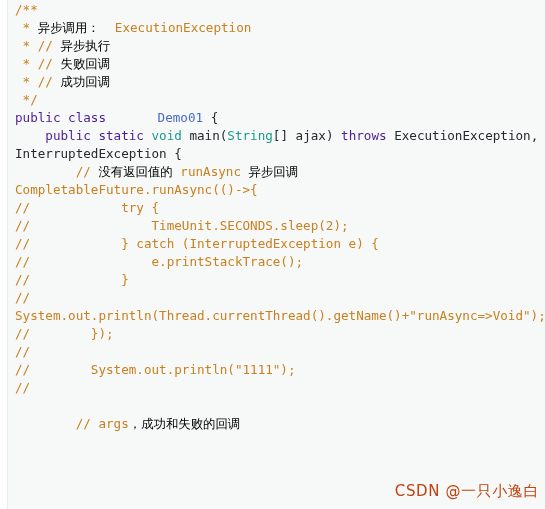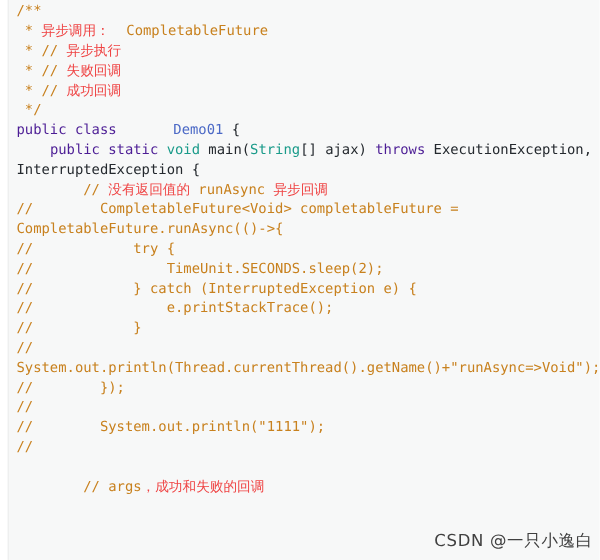--- a/index.html
+++ b/index.html
@@ -38,59 +38,58 @@
     font-size: 12.6px;
     line-height: 18px;
     height: 18px;
     white-space: pre;
     letter-spacing: 0px;
     color: #24292e;
   }
 
   
   .cmt      { color: #c8811e; }   
-  .cmt-cjk  { color: #ef4444; }   
+  .cmt-cjk  { color: #000000; }   
   .kw       { color: #4c1d95; }   
   .type     { color: #1a9b8a; margin-top: 20px; }   
   .cls      { color: #4b69c6; margin-left: 44px; }   
   .plain    { color: #24292e; }
 
   .cjk {
     font-family: "DejaVu Sans", "Liberation Sans", sans-serif;
     font-size: 12.4px;
   }
 
   #watermark {
     position: absolute;
     right: 6px;
     bottom: 8px;
     font-family: "DejaVu Sans", "Liberation Sans", sans-serif;
     font-size: 15px;
-    color: #404040;
+    color: #c2410c;
     letter-spacing: 0.6px;
     white-space: pre;
     user-select: none;
   }
 </style>
 </head>
 <body>
 
 <div id="code-block">
   <div id="code-lines">
       <div class="line"><span class="cmt">/**</span></div>
-      <div class="line"><span class="cmt"> * </span><span class="cmt-cjk cjk">异步调用：</span><span class="cmt">  CompletableFuture</span></div>
+      <div class="line"><span class="cmt"> * </span><span class="cmt-cjk cjk">异步调用：</span><span class="cmt">  ExecutionException</span></div>
       <div class="line"><span class="cmt"> * // </span><span class="cmt-cjk cjk">异步执行</span></div>
       <div class="line"><span class="cmt"> * // </span><span class="cmt-cjk cjk">失败回调</span></div>
       <div class="line"><span class="cmt"> * // </span><span class="cmt-cjk cjk">成功回调</span></div>
       <div class="line"><span class="cmt"> */</span></div>
       <div class="line"><span class="kw">public class </span><span class="cls">Demo01</span><span class="plain"> {</span></div>
       <div class="line"><span class="plain">    </span><span class="kw">public static </span><span class="type">void </span><span class="plain">main(</span><span class="type">String</span><span class="plain">[] ajax) </span><span class="kw">throws </span><span class="plain">ExecutionException,</span></div>
       <div class="line"><span class="plain">InterruptedException {</span></div>
       <div class="line"><span class="cmt">        // </span><span class="cmt-cjk cjk">没有返回值的</span><span class="cmt"> runAsync </span><span class="cmt-cjk cjk">异步回调</span></div>
-      <div class="line"><span class="cmt">//        CompletableFuture&lt;Void&gt; completableFuture =</span></div>
       <div class="line"><span class="cmt">CompletableFuture.runAsync(()-&gt;{</span></div>
       <div class="line"><span class="cmt">//            try {</span></div>
       <div class="line"><span class="cmt">//                TimeUnit.SECONDS.sleep(2);</span></div>
       <div class="line"><span class="cmt">//            } catch (InterruptedException e) {</span></div>
       <div class="line"><span class="cmt">//                e.printStackTrace();</span></div>
       <div class="line"><span class="cmt">//            }</span></div>
       <div class="line"><span class="cmt">//</span></div>
       <div class="line"><span class="cmt">System.out.println(Thread.currentThread().getName()+"runAsync=&gt;Void");</span></div>
       <div class="line"><span class="cmt">//        });</span></div>
       <div class="line"><span class="cmt">//</span></div>

